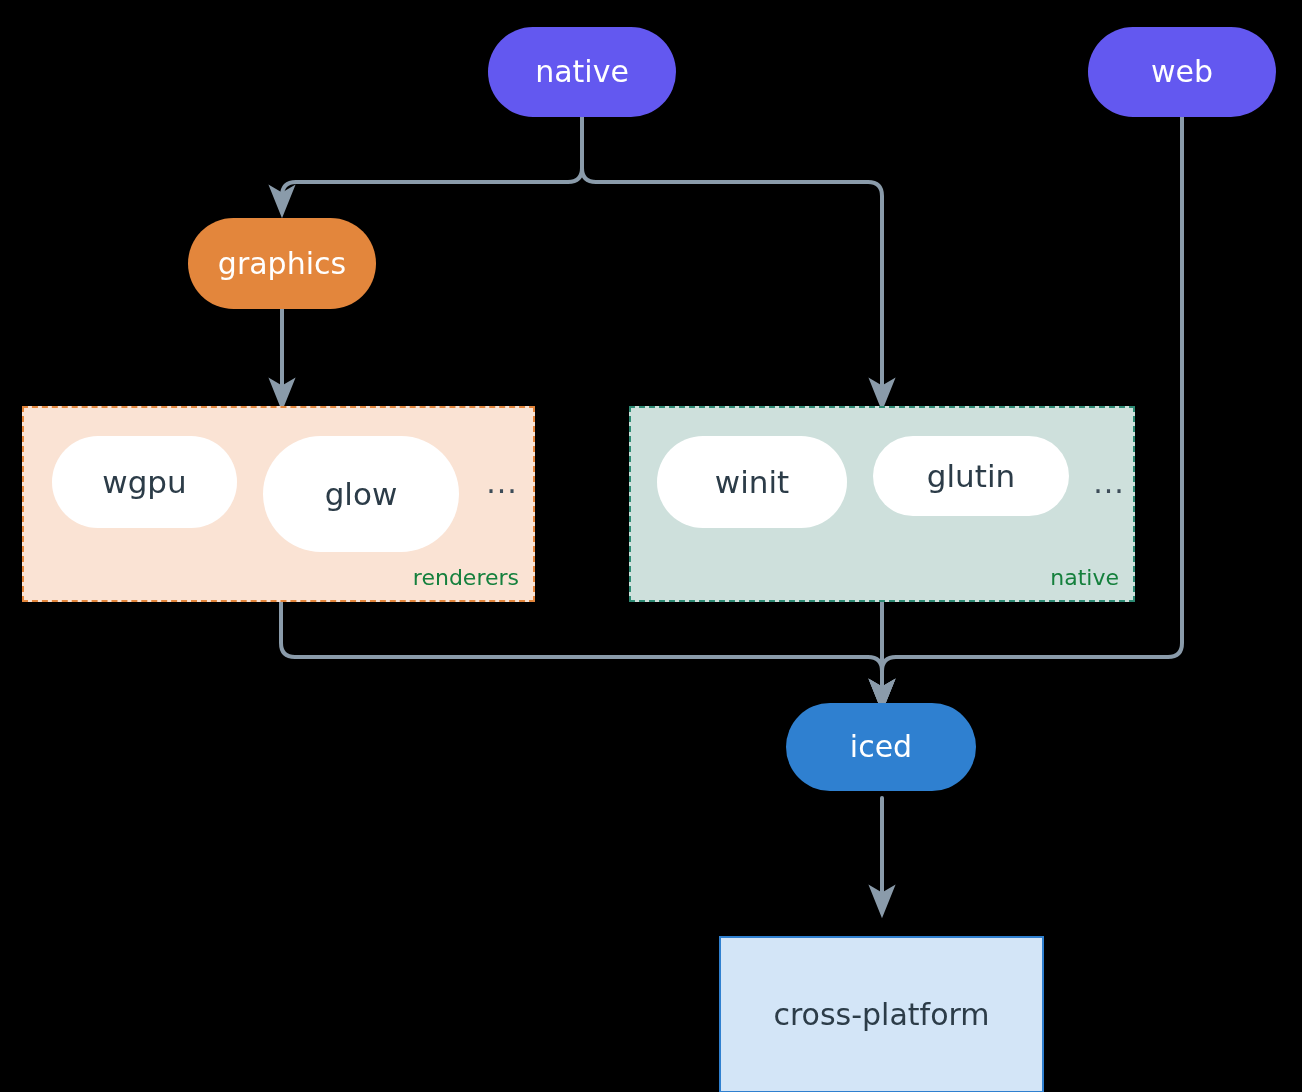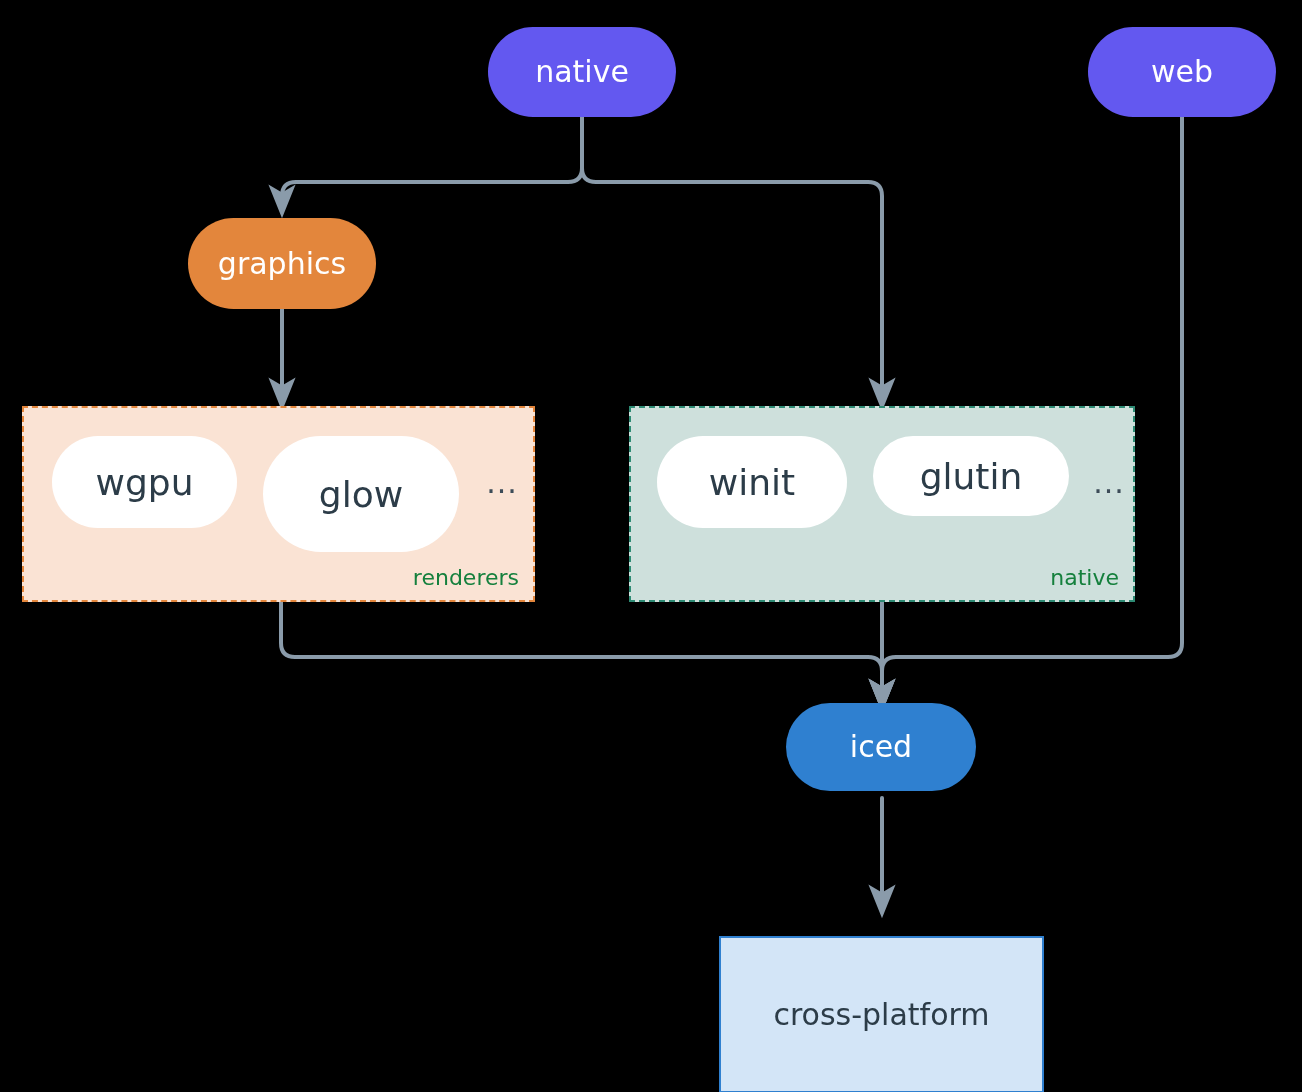--- a/index.html
+++ b/index.html
@@ -71,21 +71,21 @@
   }
   
   .inner-pill {
     position: absolute;
     background: #ffffff;
     border-radius: 999px;
     display: flex;
     align-items: center;
     justify-content: center;
     color: #2C3C48;
-    font-size: 36px;
+    font-size: 31px;
     box-sizing: border-box;
   }
   .ellipsis {
     position: absolute;
     color: #3C4C58;
     font-size: 30px;
     letter-spacing: 1px;
     display: flex;
     align-items: center;
     justify-content: center;

